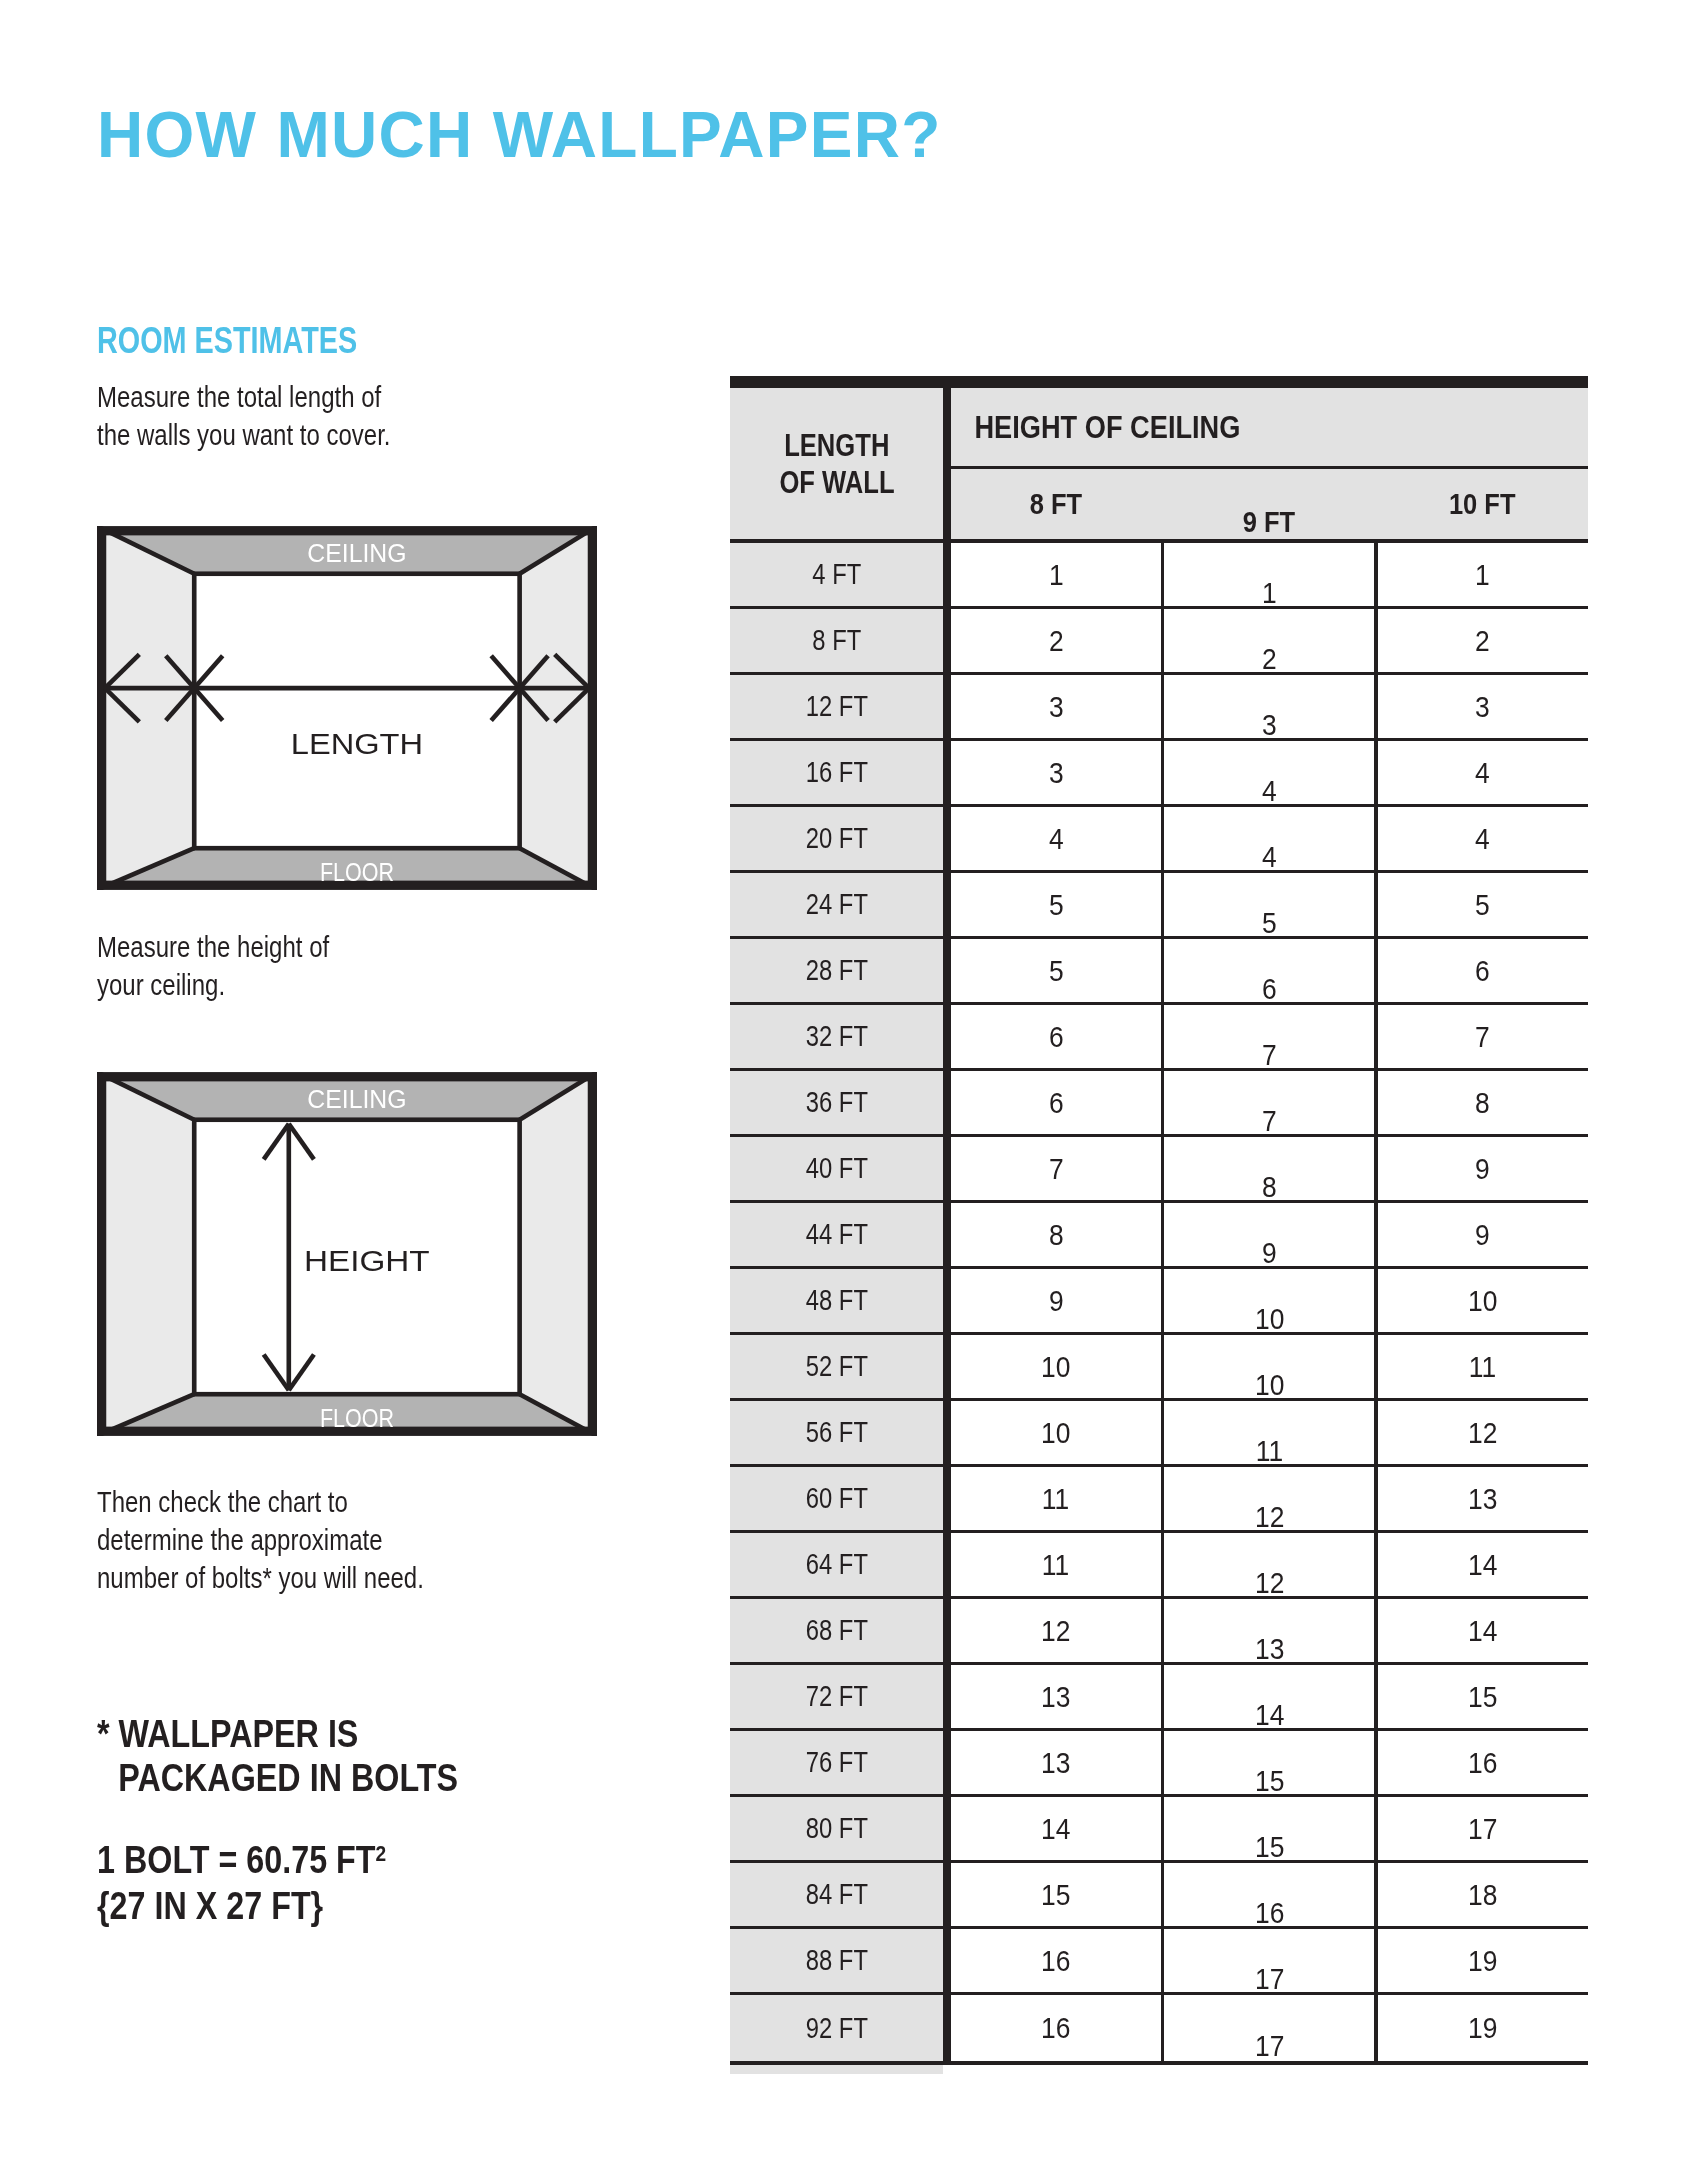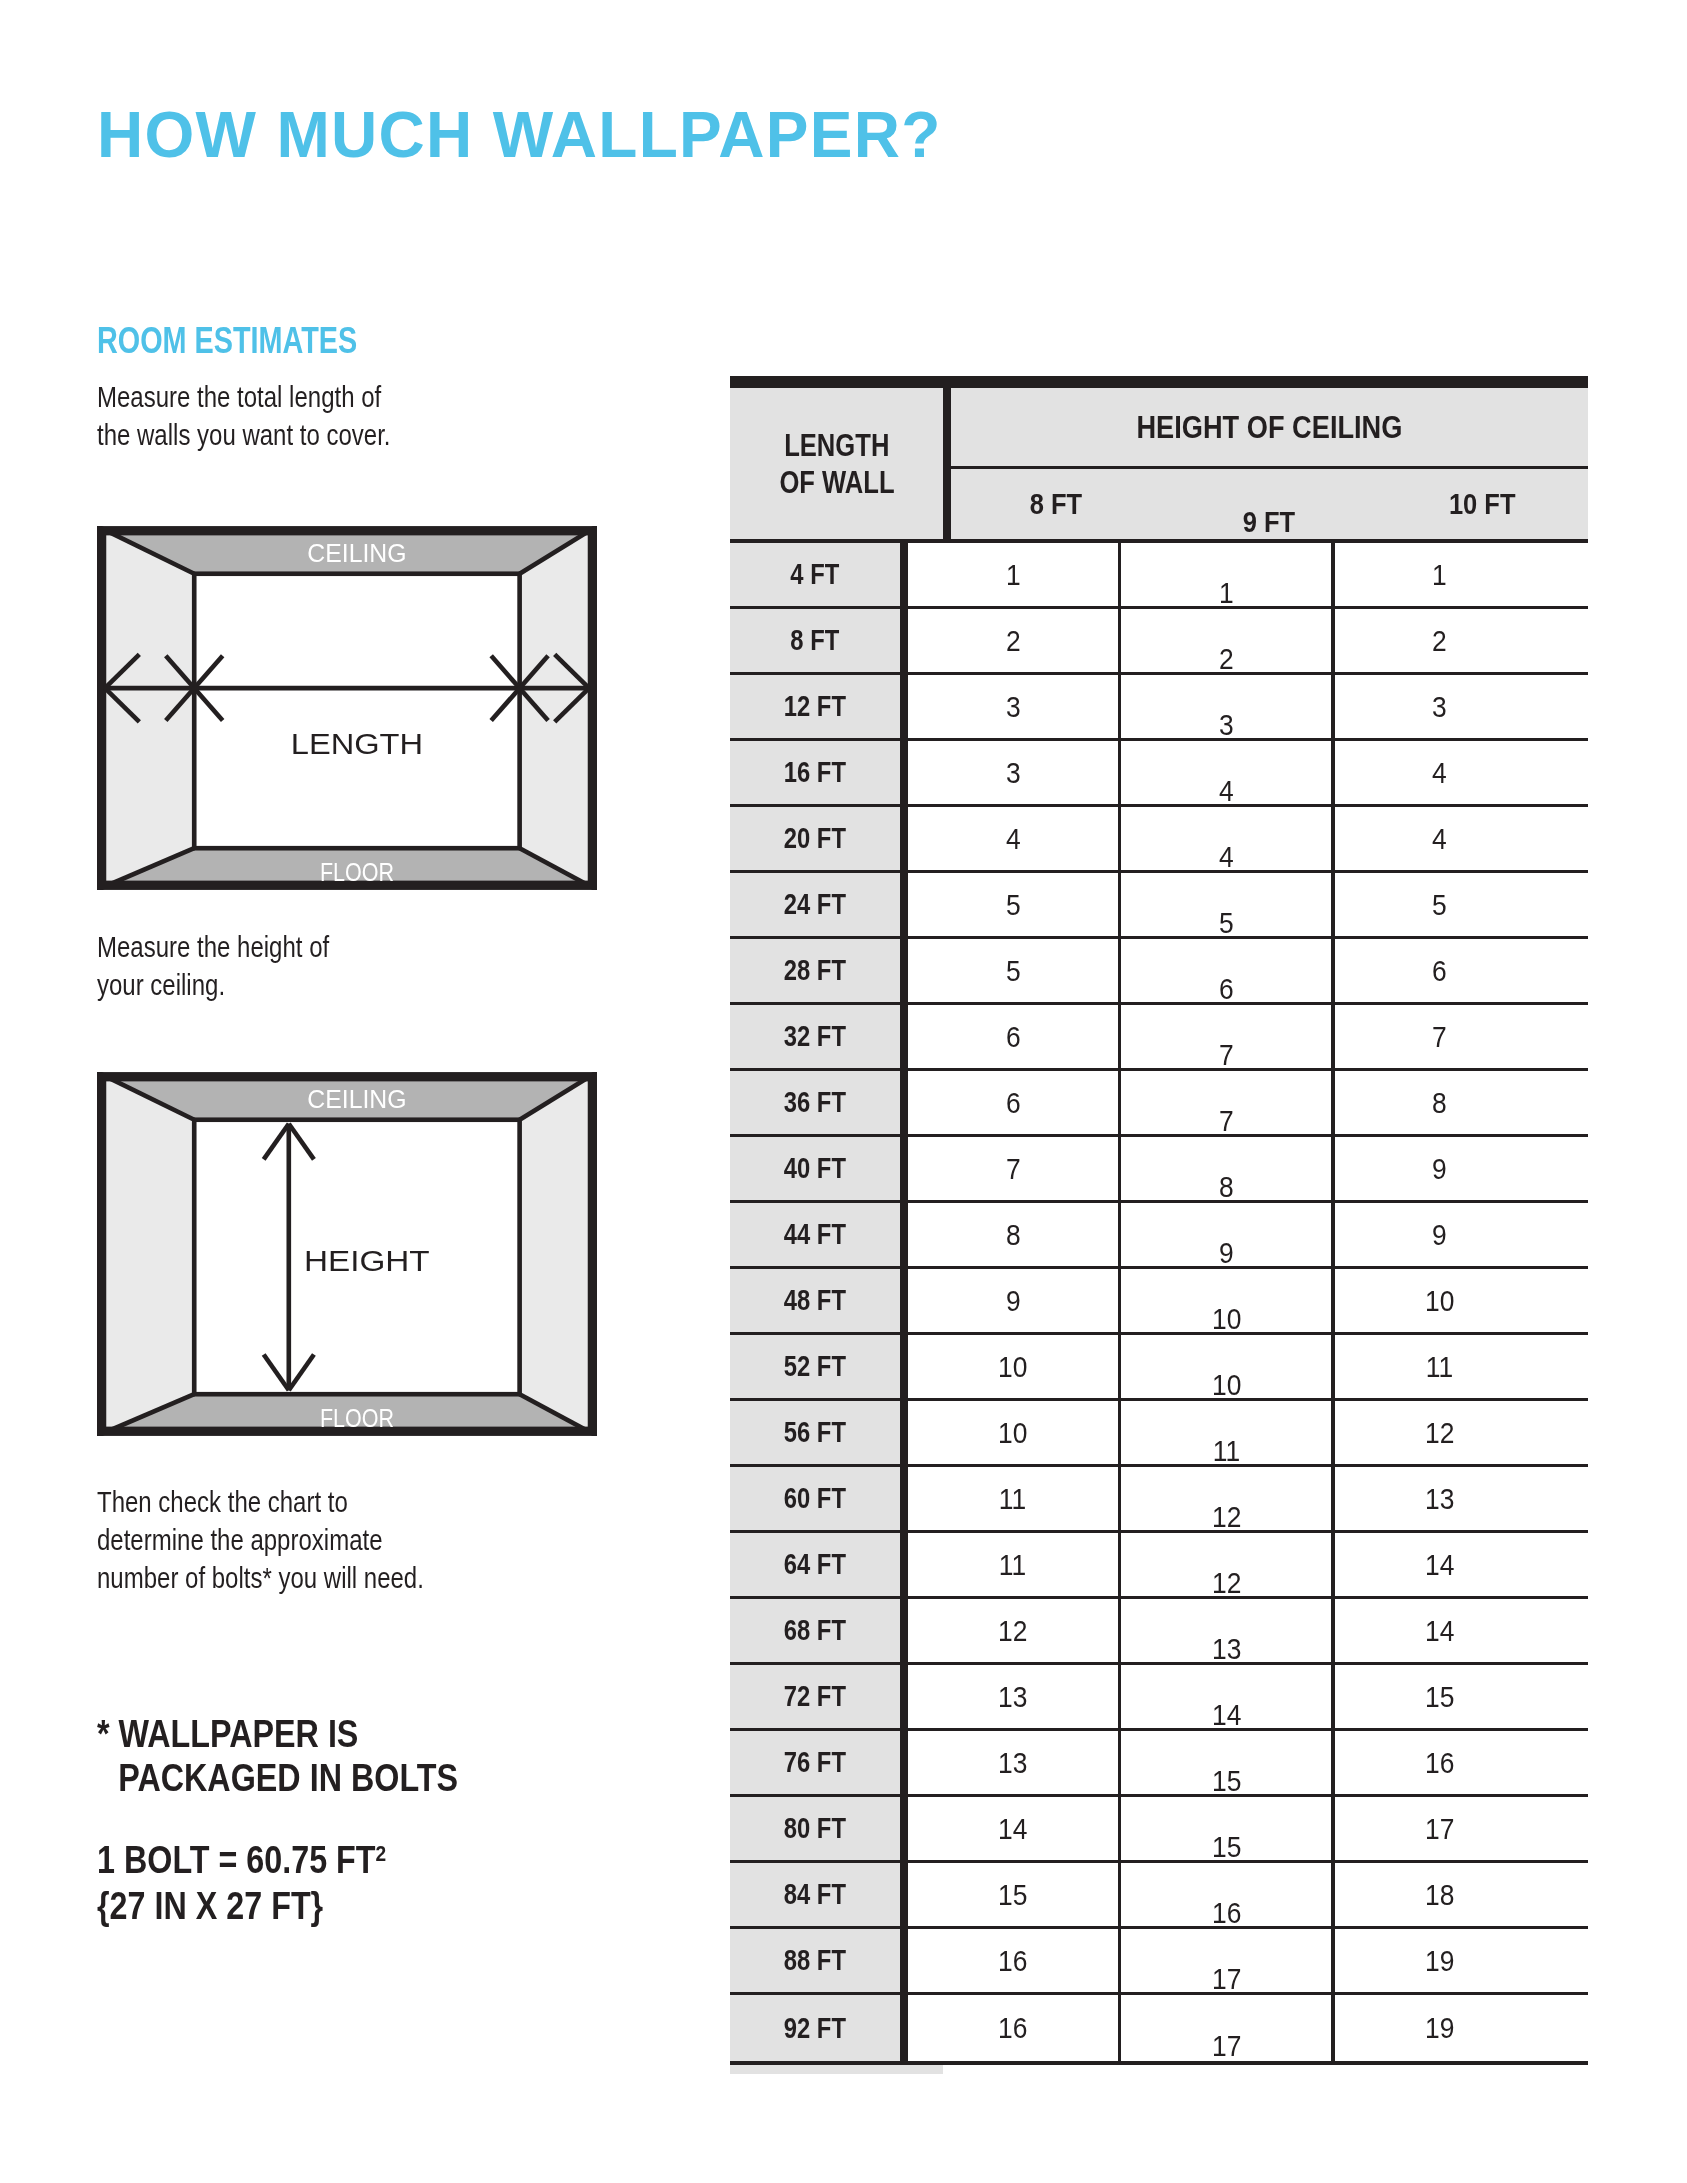--- a/index.html
+++ b/index.html
@@ -73,35 +73,35 @@
   .t-topbar{height:12px;background:var(--ink);}
   .t-header{display:flex;height:155px;background:var(--cellgray);border-bottom:4px solid var(--ink);}
   .t-rowgroup{
     width:213px;display:flex;flex-direction:column;justify-content:center;align-items:center;
     font-size:32px;font-weight:bold;line-height:37px;text-align:center;
   }
   .t-rowgroup span{display:inline-block;transform:scaleX(0.8);}
   .t-vdiv{width:8px;background:var(--ink);}
   .t-colarea{flex:1;display:flex;flex-direction:column;}
   .t-colgroup{
-    height:86px;display:flex;align-items:center;justify-content:center;
+    height:86px;display:flex;align-items:center;
     font-size:32px;font-weight:bold;border-bottom:3.3px solid var(--ink);
   }
   .t-colgroup span{display:inline-block;transform:scaleX(0.85);}
   .t-subheads{flex:1;display:flex;align-items:center;}
   .t-subheads .sub{font-size:30px;font-weight:bold;text-align:center;}
   .t-subheads .sub span{display:inline-block;transform:scaleX(0.85);}
   .w1{width:210px;}.w2{width:210px;margin-top:36px;}.w3{width:210px;}
   .gap5{width:3.3px;}
   .trow{display:flex;height:66px;border-bottom:3.3px solid var(--ink);}
   .trow:last-child{border-bottom:none;}
   .tcell{display:flex;align-items:center;justify-content:center;}
   .tcell.lbl{
-    width:170px;background:var(--cellgray);
-    font-size:29px;font-weight:bold;justify-content:center;
+    width:213px;background:var(--cellgray);
+    font-size:29px;font-weight:normal;justify-content:center;
   }
   .tcell.lbl span{display:inline-block;transform:scaleX(0.82);}
   .trow .t-vdiv{width:8px;background:var(--ink);}
   .tcell.val{font-size:30px;background:#ffffff;}
   .tcell.val span{display:inline-block;transform:scaleX(0.88);}
   .vline{width:3.3px;background:var(--ink);}
   .t-bottombar{height:4px;background:var(--ink);}
   .t-graytail{width:213px;height:8.6px;background:var(--cellgray);}
 </style>
 </head>

